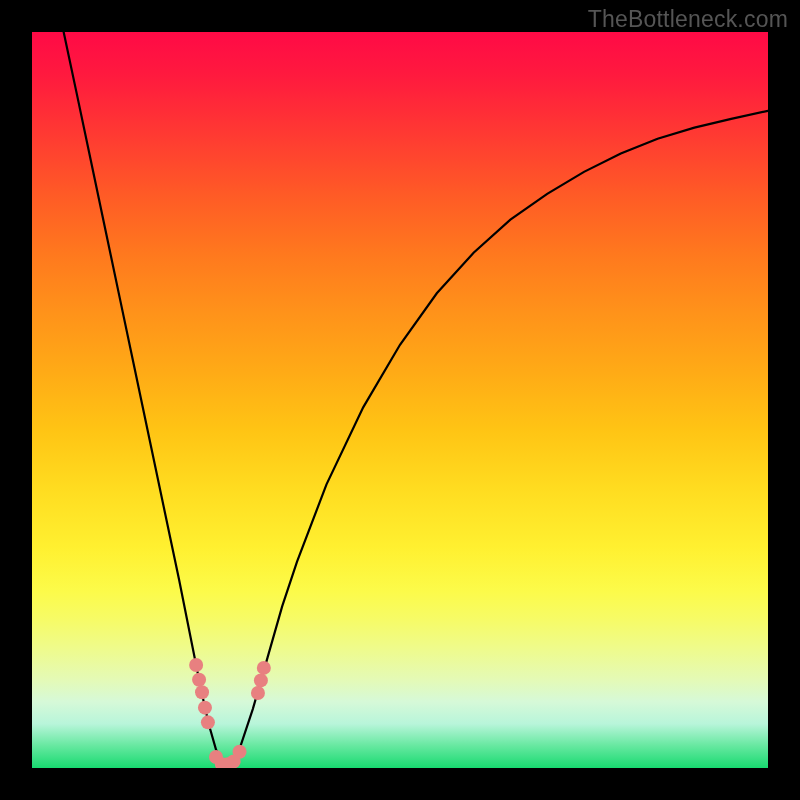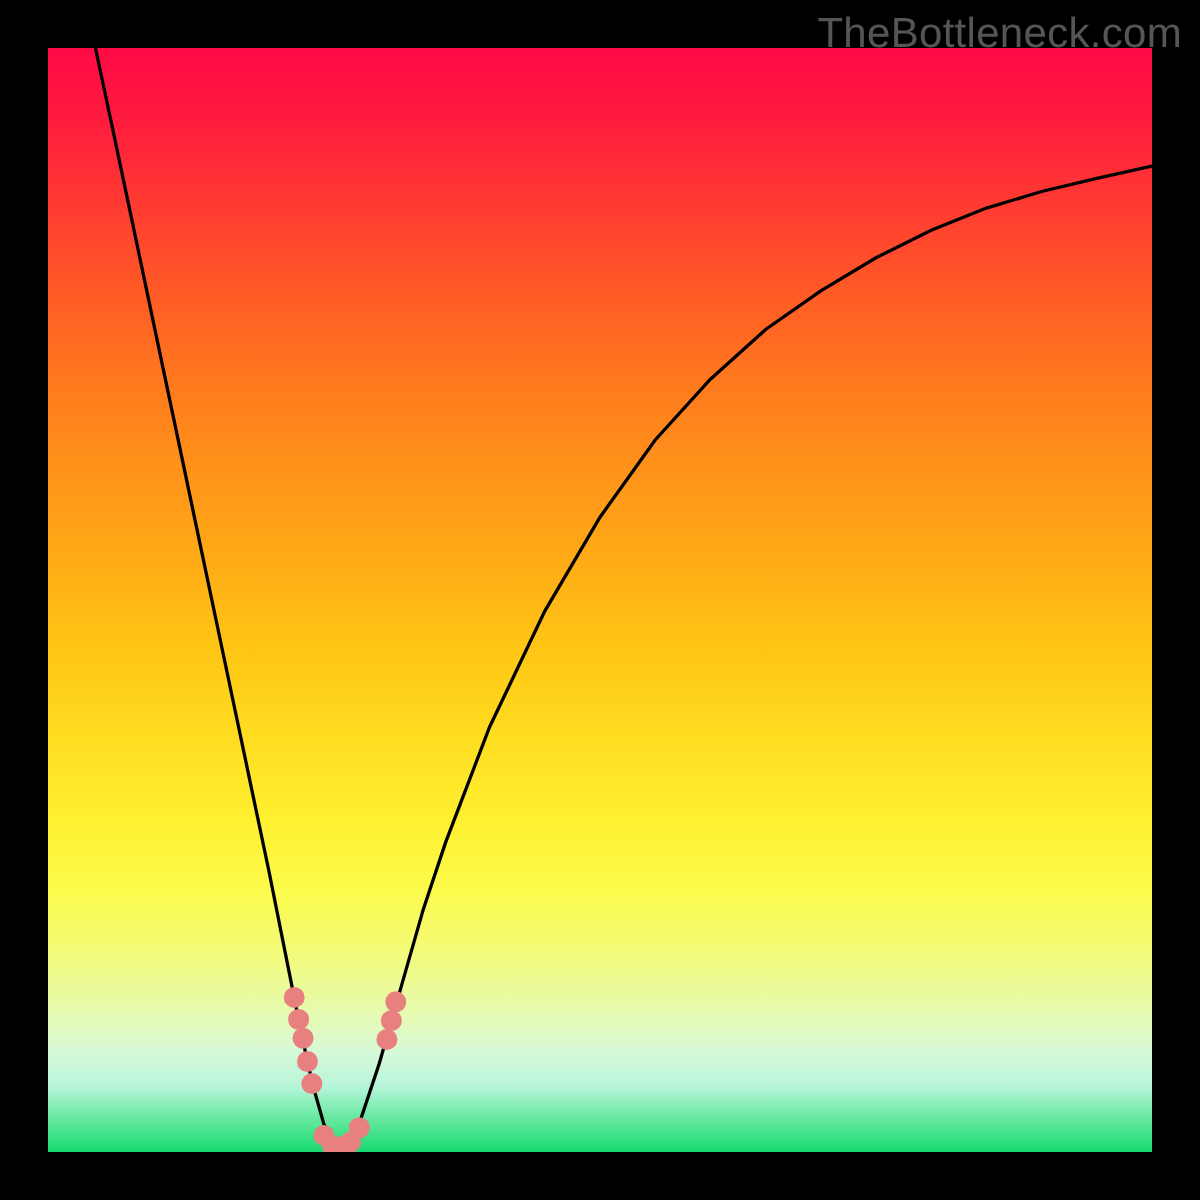--- a/index.html
+++ b/index.html
@@ -50,21 +50,21 @@
       #b8f5da 94%,
       #66e8a0 97%,
       #18da70 100%
     );
   }
   .watermark {
     position: absolute;
     top: 6px;
     right: 12px;
     color: #555;
-    font-size: 28px;
+    font-size: 23px;
     letter-spacing: 0.2px;
     font-weight: 500;
     user-select: none;
   }
   svg.curve {
     position: absolute;
     inset: 0;
     width: 736px;
     height: 736px;
   }

